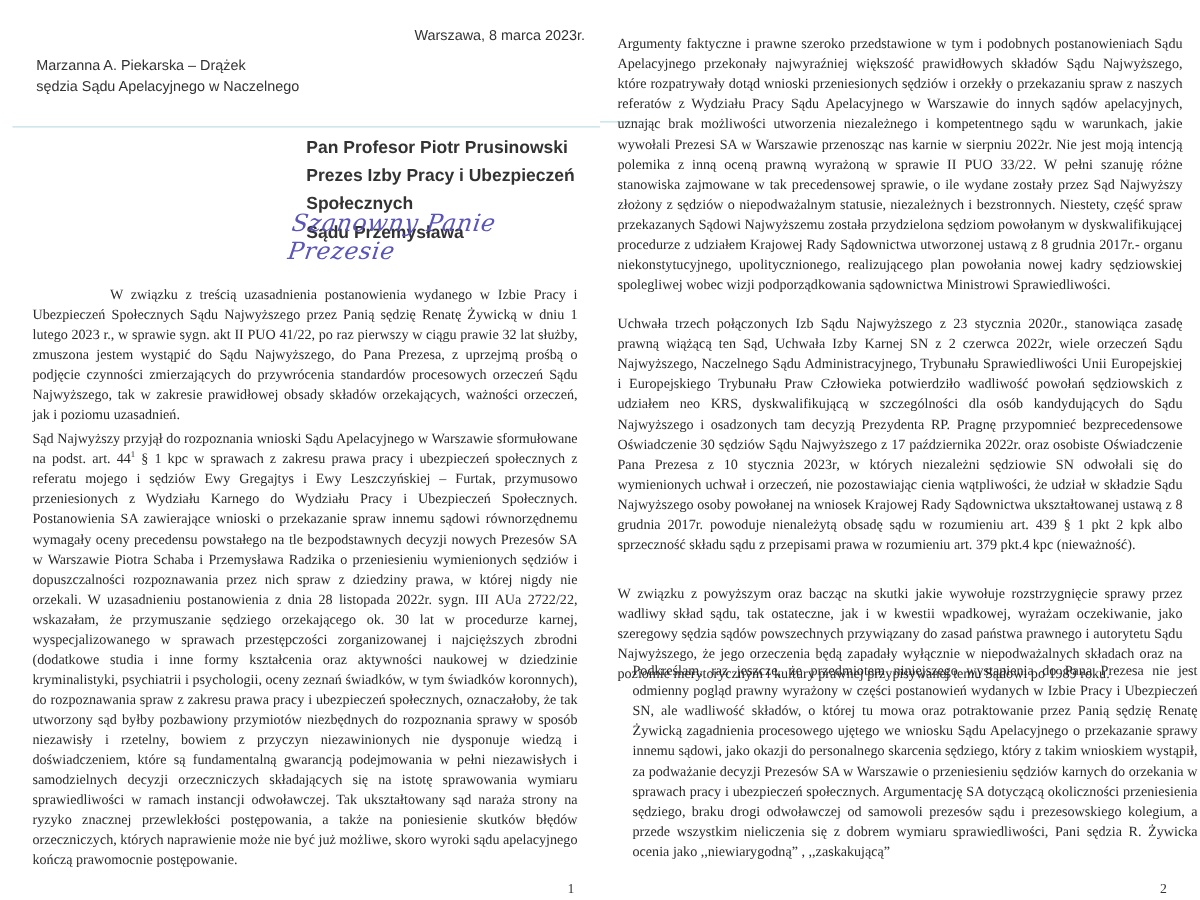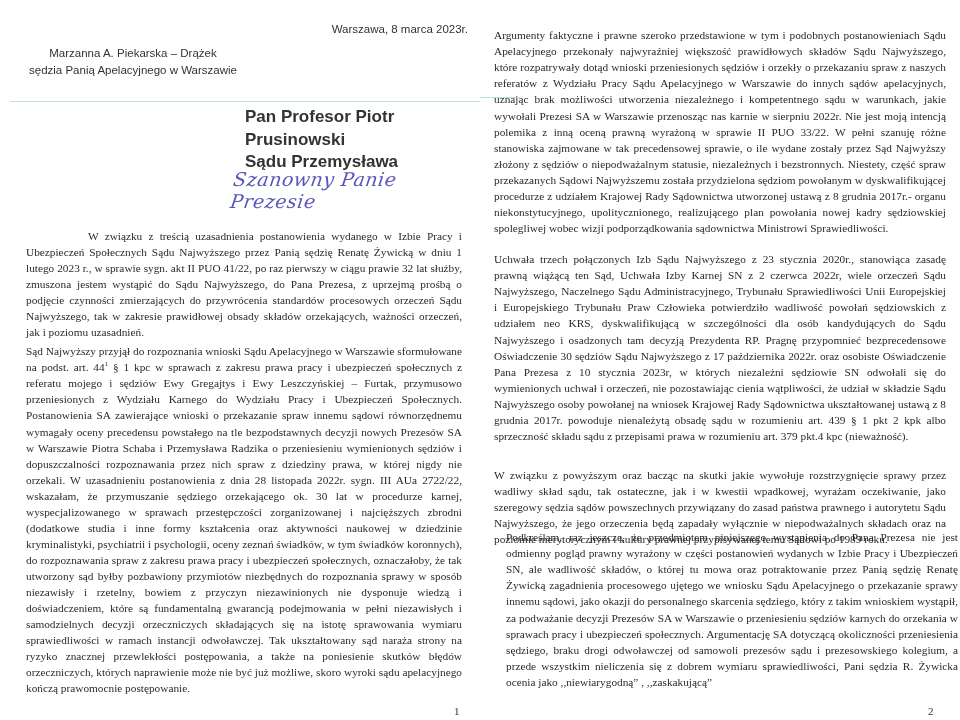--- a/index.html
+++ b/index.html
@@ -11,30 +11,30 @@
   }
   .spread { position: relative; width: 960px; height: 596px; display: flex; }
   .page { position: relative; width: 480px; height: 720px; box-sizing: border-box; }
   .page-left { padding: 0 18px 0 26px; }
   .page-right { padding: 0 16px 0 14px; }
 
   .date {
     position: absolute; top: 23px; right: 12px;
     font-size: 11.5px; color: #333;
   }
-  .sender { position: absolute; top: 45px; left: 29px; font-size: 11.5px; line-height: 17px; color: #333; text-align: center; }
+  .sender { position: absolute; top: 45px; left: 29px; font-size: 11.5px; line-height: 17px; color: #333; }
   .divider {
     position: absolute; top: 101px; left: 10px; right: 0;
     border-top: 1px solid #bfe0e8;
   }
   .divider-right {
     position: absolute; top: 97px; left: 0; width: 40px;
     border-top: 1px solid #bfe0e8;
   }
-  .addressee { position: absolute; top: 106px; left: 245px; font-size: 17px; font-weight: bold; color: #333; line-height: 22.5px; }
+  .addressee { position: absolute; top: 106px; left: 245px; font-size: 14px; font-weight: bold; color: #333; line-height: 22.5px; }
   .salutation {
     position: absolute; top: 168px; left: 232px;
     font-family: "DejaVu Serif", serif; font-style: italic;
     font-size: 19px; color: #5a55b8; letter-spacing: 0.5px;
     transform: skewX(-8deg);
   }
 
   .para {
     position: absolute; font-size: 11.3px; line-height: 16.05px;
     text-align: justify; color: #2a2a2a; font-family: Liberation Serif, serif;
@@ -57,27 +57,28 @@
 </head>
 <body>
 
 <div class="spread">
 
   <div class="page page-left">
     <div class="date">Warszawa, 8 marca 2023r.</div>
 
     <div class="sender">
       <div>Marzanna A. Piekarska – Drążek</div>
-      <div>sędzia Panią Apelacyjnego w Warszawie</div>
+      <div>sędzia Sądu Apelacyjnego w Naczelnego</div>
     </div>
 
     <div class="divider"></div>
 
     <div class="addressee">
       <div>Pan Profesor Piotr Prusinowski</div>
+      <div>Prezes Izby Pracy i Ubezpieczeń Społecznych</div>
       <div>Sądu Przemysława</div>
     </div>
 
     <div class="salutation">Szanowny Panie Prezesie</div>
 
     <p class="para lp1 indent">W związku z treścią uzasadnienia postanowienia wydanego w Izbie Pracy i Ubezpieczeń Społecznych Sądu Najwyższego przez Panią sędzię Renatę Żywicką  w dniu 1 lutego 2023 r., w sprawie sygn. akt II PUO 41/22, po raz pierwszy w ciągu prawie 32 lat służby, zmuszona jestem wystąpić do Sądu Najwyższego, do  Pana Prezesa,  z uprzejmą prośbą o podjęcie czynności zmierzających do przywrócenia standardów procesowych orzeczeń Sądu Najwyższego, tak w zakresie prawidłowej obsady  składów  orzekających, ważności orzeczeń, jak  i poziomu uzasadnień.</p>
 
     <p class="para lp2"><span>Sąd Najwyższy przyjął do rozpoznania  wnioski Sądu Apelacyjnego w Warszawie sformułowane na podst. art. 44</span><sup>1</sup><span> § 1 kpc w sprawach z zakresu prawa pracy i ubezpieczeń społecznych z referatu mojego i sędziów Ewy Gregajtys i Ewy Leszczyńskiej – Furtak,  przymusowo przeniesionych z Wydziału Karnego do Wydziału Pracy i Ubezpieczeń Społecznych. Postanowienia SA zawierające wnioski o przekazanie spraw innemu sądowi równorzędnemu wymagały oceny precedensu powstałego na tle bezpodstawnych decyzji nowych Prezesów SA w Warszawie Piotra Schaba i Przemysława Radzika o przeniesieniu wymienionych sędziów i dopuszczalności rozpoznawania przez nich spraw z dziedziny prawa, w której nigdy nie orzekali. W uzasadnieniu postanowienia z dnia 28 listopada 2022r. sygn. III AUa 2722/22, wskazałam, że przymuszanie sędziego orzekającego ok. 30 lat w procedurze karnej, wyspecjalizowanego w sprawach przestępczości zorganizowanej i najcięższych zbrodni (dodatkowe studia i inne formy kształcenia oraz aktywności naukowej w dziedzinie kryminalistyki, psychiatrii i psychologii, oceny zeznań świadków, w tym świadków koronnych), do rozpoznawania  spraw  z zakresu prawa pracy i ubezpieczeń społecznych,  oznaczałoby, że tak utworzony sąd byłby pozbawiony przymiotów niezbędnych do rozpoznania sprawy w sposób niezawisły i rzetelny, bowiem z przyczyn niezawinionych nie dysponuje wiedzą i doświadczeniem, które są fundamentalną gwarancją podejmowania w pełni niezawisłych i samodzielnych decyzji orzeczniczych składających się na istotę sprawowania wymiaru sprawiedliwości w ramach instancji odwoławczej. Tak ukształtowany sąd naraża strony na ryzyko znacznej przewlekłości postępowania, a także na poniesienie skutków błędów orzeczniczych, których naprawienie może nie być już możliwe, skoro wyroki sądu apelacyjnego kończą prawomocnie postępowanie.</span></p>
 
     <div class="page-num pn-left">1</div>

